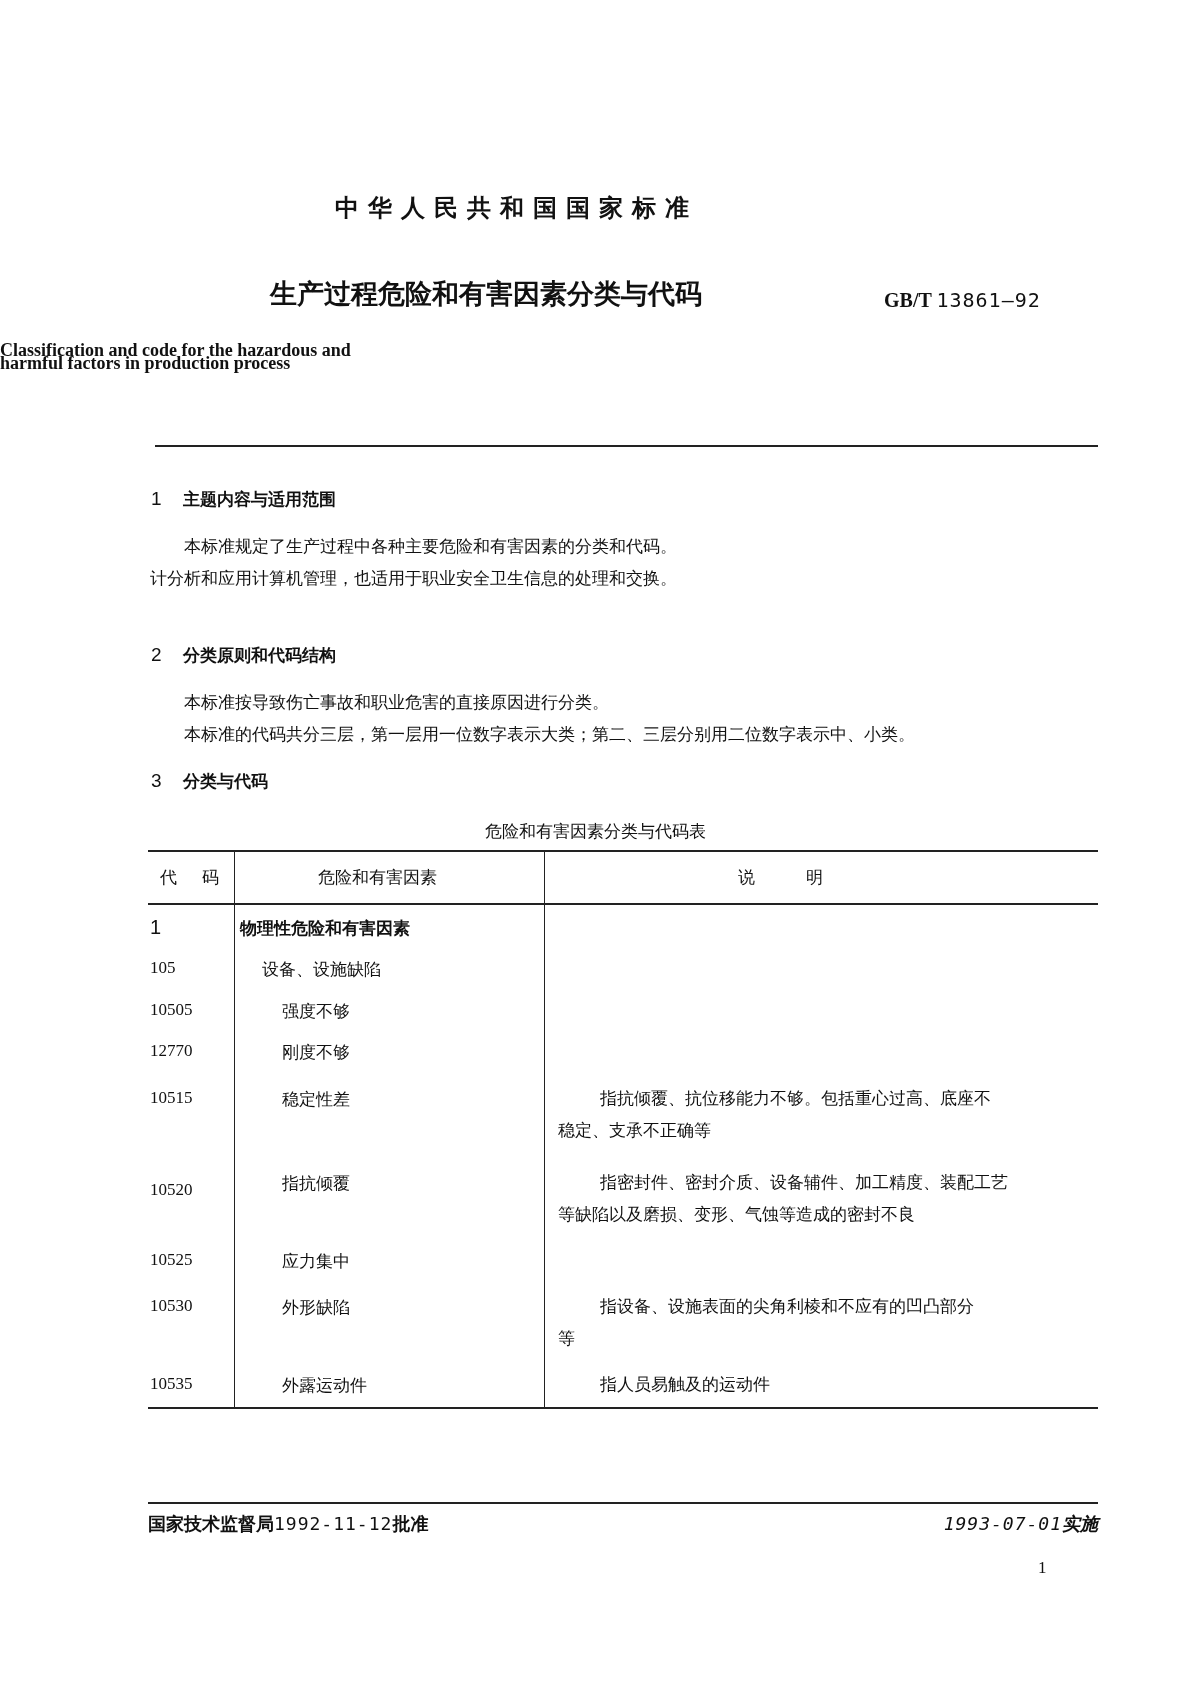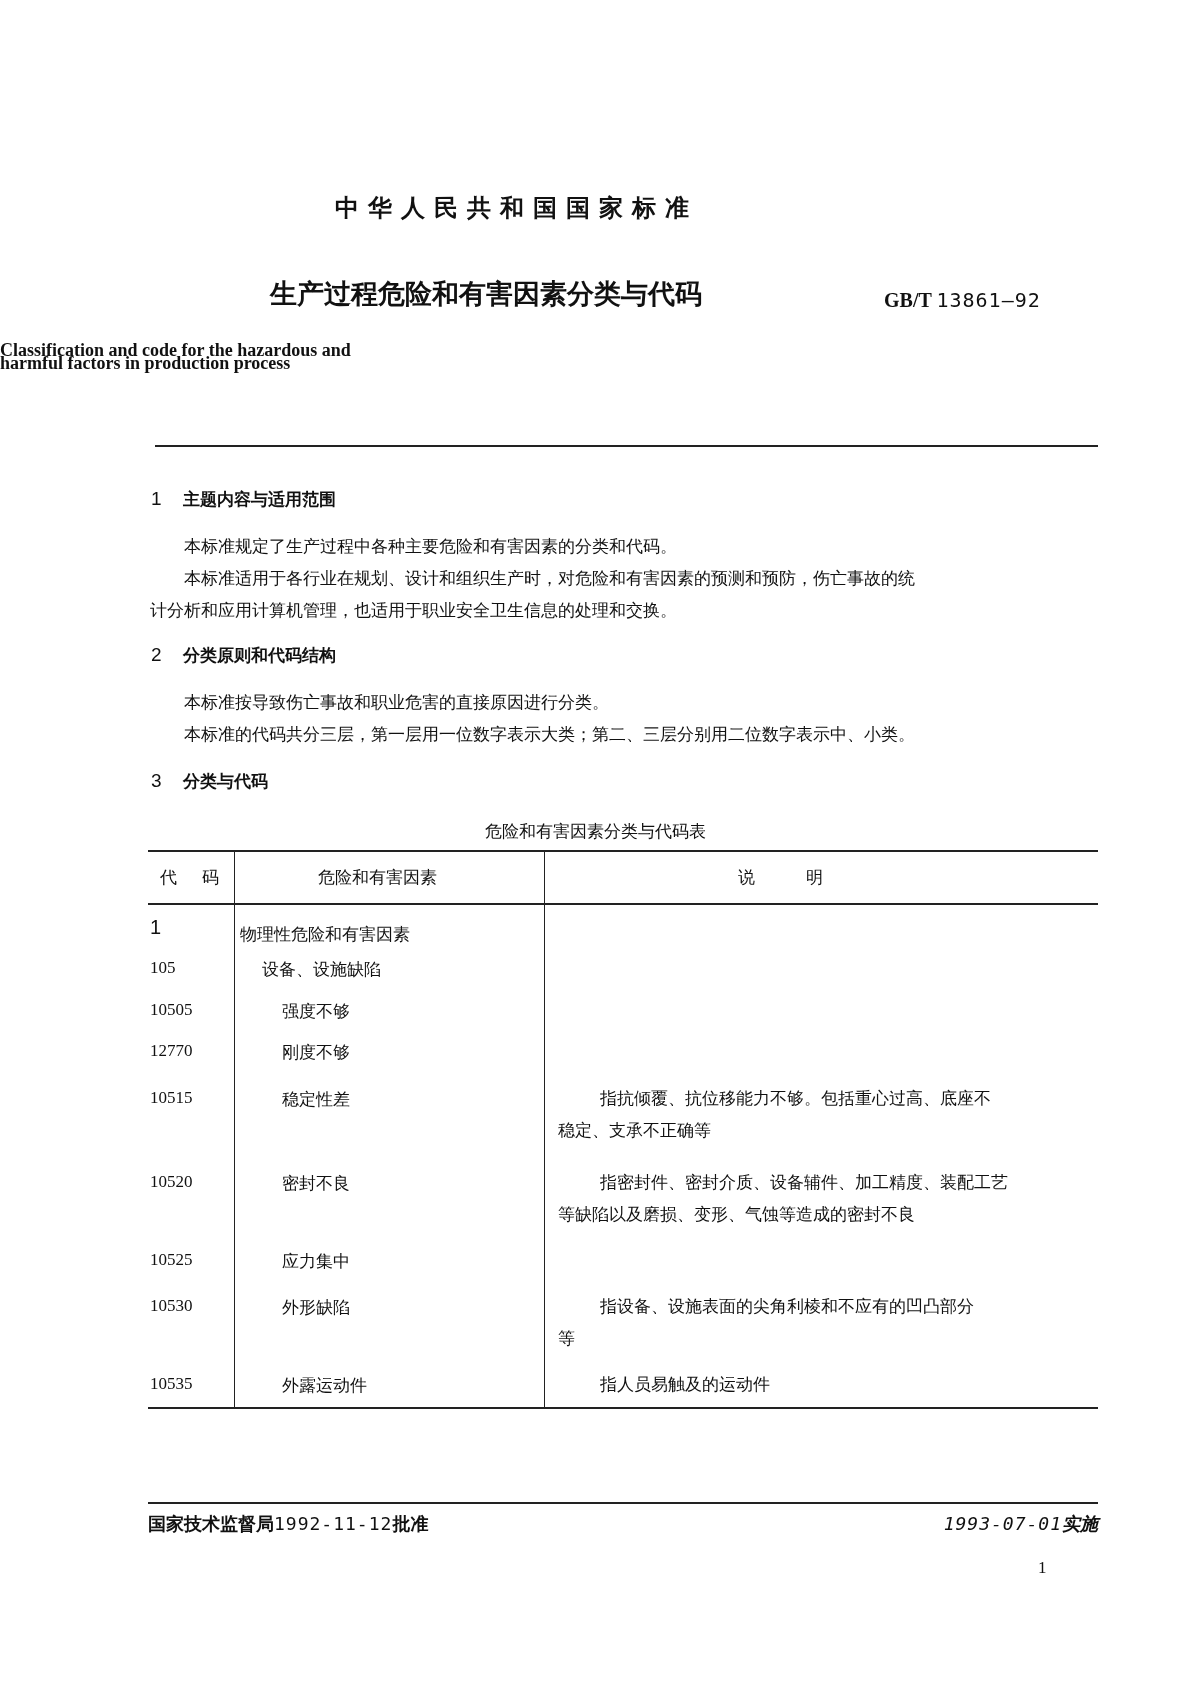--- a/index.html
+++ b/index.html
@@ -48,21 +48,20 @@
 <div class="abs title-en l1">Classification and code for the hazardous and</div>
 <div class="abs title-en l2">harmful factors in production process</div>
 
 <div class="abs rule-top"></div>
 
 <div class="abs sec" style="top:488px;">
   <span class="n">1</span><span>主题内容与适用范围</span>
 </div>
 <div class="abs para" style="top:530px;">
   <div class="ind">本标准规定了生产过程中各种主要危险和有害因素的分类和代码。</div>
-  <div class="ind">本标准适用于各行业在规划、设计和组织生产时，对危险和有害因素的预测和预防，伤亡事故的统</div>
   <div>计分析和应用计算机管理，也适用于职业安全卫生信息的处理和交换。</div>
 </div>
 
 <div class="abs sec" style="top:644px;">
   <span class="n">2</span><span>分类原则和代码结构</span>
 </div>
 <div class="abs para" style="top:686px;">
   <div class="ind">本标准按导致伤亡事故和职业危害的直接原因进行分类。</div>
   <div class="ind">本标准的代码共分三层，第一层用一位数字表示大类；第二、三层分别用二位数字表示中、小类。</div>
 </div>
@@ -78,40 +77,40 @@
   <div class="hr" style="top:53px;"></div>
   <div class="hr" style="top:557px;"></div>
   <div class="vr" style="left:86px; top:0; height:557px;"></div>
   <div class="vr" style="left:396px; top:0; height:557px;"></div>
 
   <div class="cell" style="left:12px; top:16px; letter-spacing:4px;">代　码</div>
   <div class="cell" style="left:170px; top:16px;">危险和有害因素</div>
   <div class="cell" style="left:590px; top:16px;">说　　　明</div>
 
   <div class="cell" style="left:2px; top:66px; font-family:'Liberation Sans',sans-serif; font-size:20px;">1</div>
-  <div class="cell" style="left:92px; top:73px; font-family:'DejaVu Sans',sans-serif; font-weight:normal;">物理性危险和有害因素</div>
+  <div class="cell" style="left:92px; top:67px; font-family:'DejaVu Sans',sans-serif; font-weight:bold;">物理性危险和有害因素</div>
 
   <div class="cell code" style="left:2px; top:108px;">105</div>
   <div class="cell" style="left:114px; top:108px;">设备、设施缺陷</div>
 
   <div class="cell code" style="left:2px; top:150px;">10505</div>
   <div class="cell" style="left:134px; top:150px;">强度不够</div>
 
   <div class="cell code" style="left:2px; top:191px;">12770</div>
   <div class="cell" style="left:134px; top:191px;">刚度不够</div>
 
   <div class="cell code" style="left:2px; top:238px;">10515</div>
   <div class="cell" style="left:134px; top:238px;">稳定性差</div>
   <div class="cell desc" style="left:410px; top:232px;">
     <div style="padding-left:42px;">指抗倾覆、抗位移能力不够。包括重心过高、底座不</div>
     <div>稳定、支承不正确等</div>
   </div>
 
-  <div class="cell code" style="left:2px; top:322px;text-align:right;">10520</div>
-  <div class="cell" style="left:134px; top:322px;">密封不良</div>
+  <div class="cell code" style="left:2px; top:330px;text-align:right;">10520</div>
+  <div class="cell" style="left:134px; top:322px;">指抗倾覆</div>
   <div class="cell desc" style="left:410px; top:316px;">
     <div style="padding-left:42px;">指密封件、密封介质、设备辅件、加工精度、装配工艺</div>
     <div>等缺陷以及磨损、变形、气蚀等造成的密封不良</div>
   </div>
 
   <div class="cell code" style="left:2px; top:400px;">10525</div>
   <div class="cell" style="left:134px; top:400px;">应力集中</div>
 
   <div class="cell code" style="left:2px; top:446px;">10530</div>
   <div class="cell" style="left:134px; top:446px;">外形缺陷</div>

